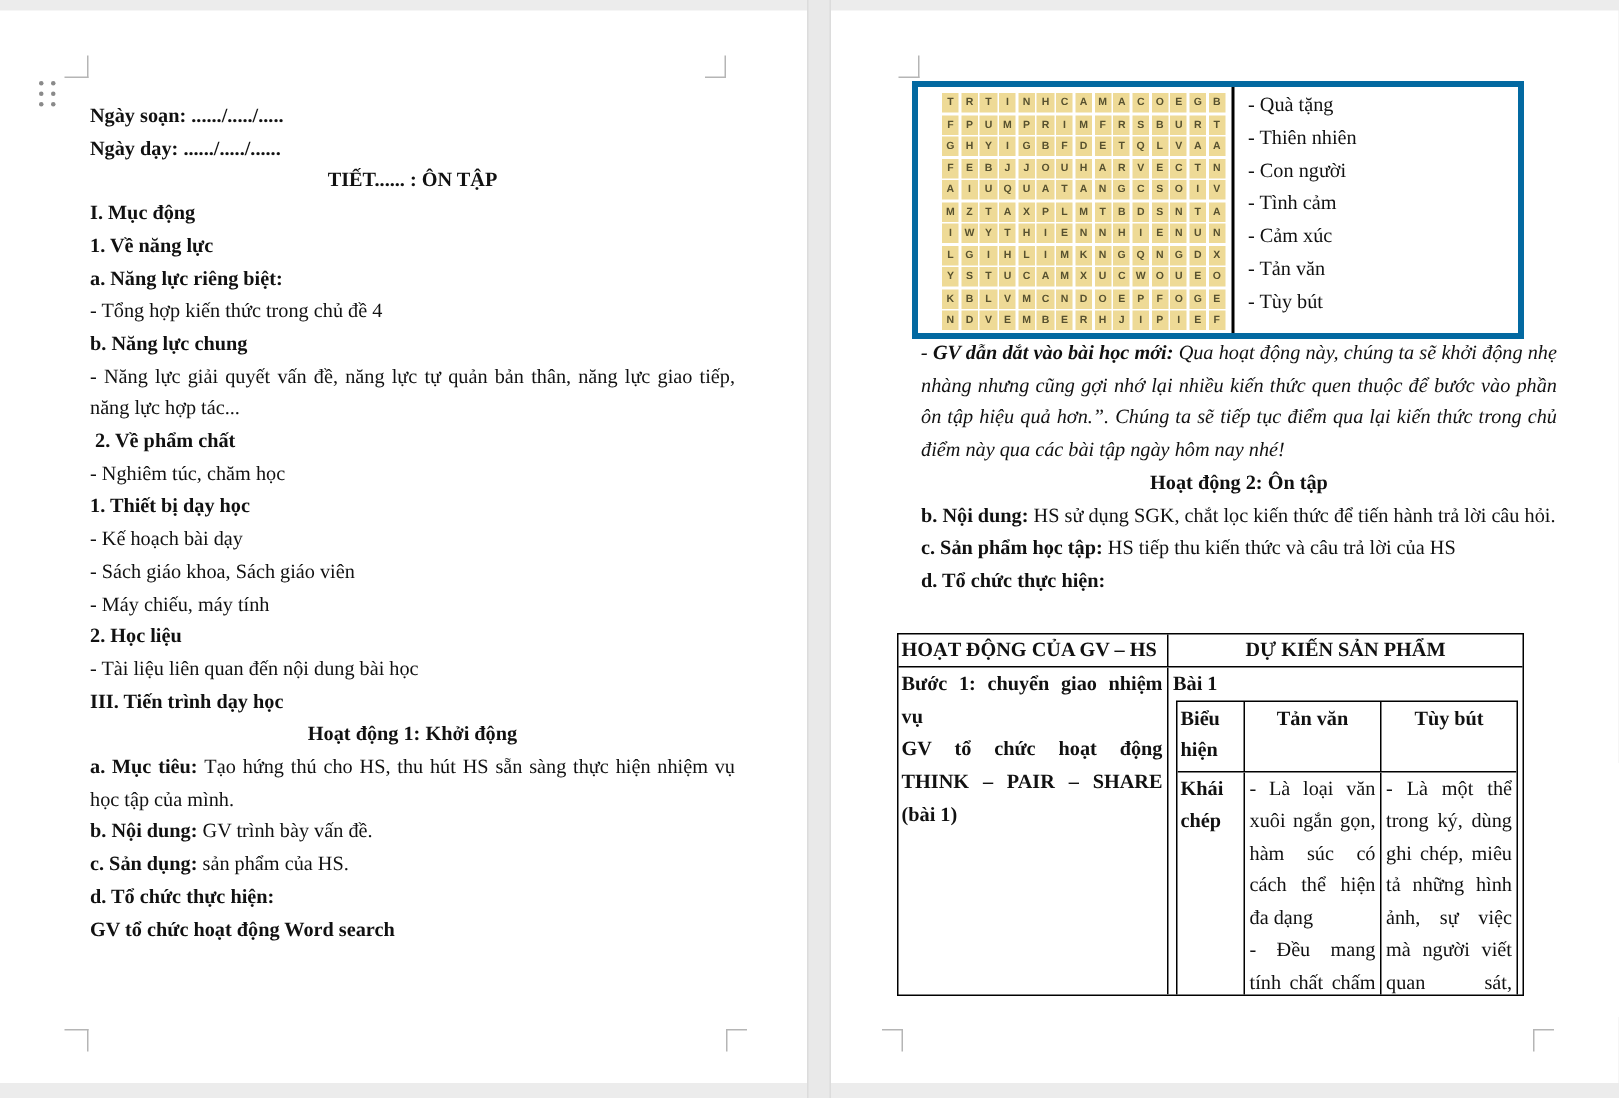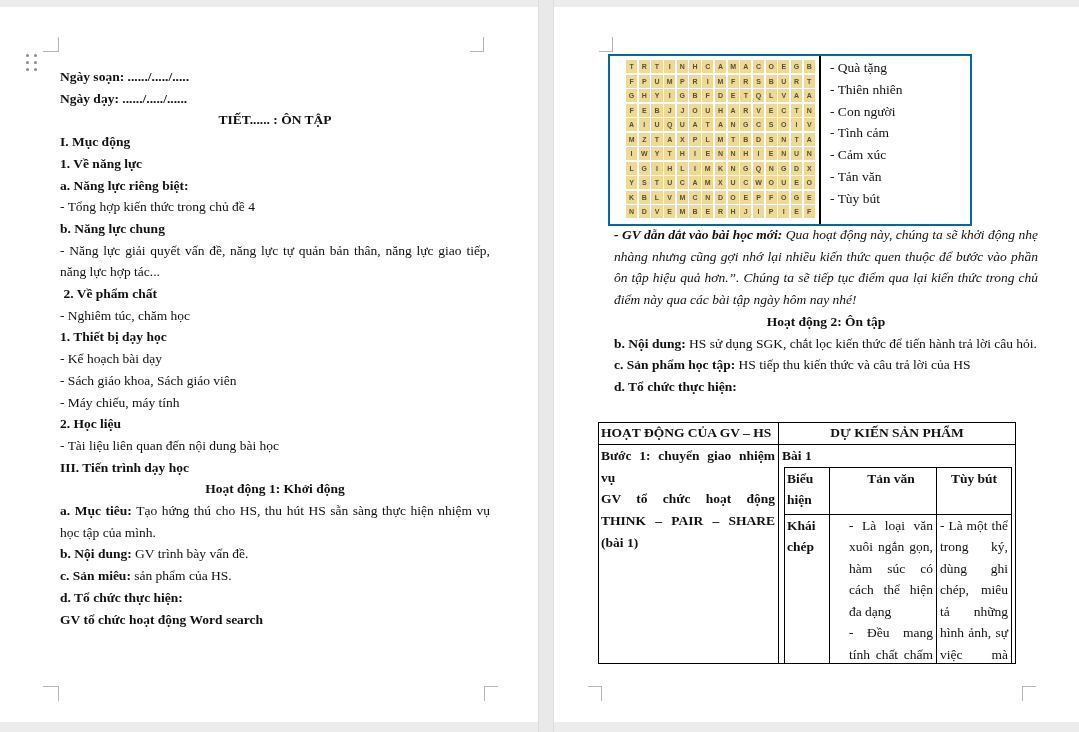--- a/index.html
+++ b/index.html
@@ -30,22 +30,22 @@
   .para{font-size:13.5px;line-height:21.7px;text-align:left;margin:0;}
   .para.center{text-align:center;}
   .para.justify{text-align:justify;}
   .para span.b{font-weight:bold;}
   .para span.i{font-style:italic;}
 
   #content-left{position:absolute;left:60px;top:43px;width:430px;margin-top:16px;}
   #content-right-intro{position:absolute;left:60px;top:217px;width:424px;}
 
   
-  #ws-table{position:absolute;left:54px;top:47px;width:364px;height:172px;
-    border:2px solid #0369a1;box-sizing:border-box;display:flex;}
+  #ws-table{position:absolute;left:54px;top:47px;width:408px;height:172px;
+    border:4px solid #0369a1;box-sizing:border-box;display:flex;}
   #ws-grid-cell{width:209px;box-sizing:border-box;padding:4px 0 0 16px;}
   #ws-words-cell{flex:1;border-left:2px solid #000;box-sizing:border-box;padding:1px 0 0 9px;}
   .ws-row{display:flex;gap:1.5px;margin-bottom:1.5px;}
   .ws-cell{width:11.2px;height:13px;text-align:center;
     font-family:"Liberation Sans","DejaVu Sans",sans-serif;
     font-size:7px;line-height:13px;font-weight:600;color:#57512f;}
   .word-line{font-size:13.5px;line-height:21.8px;}
 
   
   #act-table{position:absolute;left:44px;top:415px;width:418px;height:242px;
@@ -59,21 +59,21 @@
   #act-cell-right{flex:1;box-sizing:border-box;padding:0 0 0 3px;}
   #bai1-label{font-weight:bold;font-size:13.5px;line-height:21.7px;}
 
   
   #inner-table{margin-left:2px;width:228px;height:198px;border:1.5px solid #000;
     box-sizing:border-box;display:flex;flex-direction:column;overflow:hidden;}
   #inner-head{display:flex;height:47px;border-bottom:1.5px solid #000;box-sizing:border-box;}
   #inner-body{display:flex;flex:1;overflow:hidden;}
   .in-col-label{width:45px;box-sizing:border-box;border-right:1.5px solid #000;
     font-weight:bold;font-size:13.5px;line-height:21.5px;padding:0 2px;}
-  .in-col-tanvan{width:91px;box-sizing:border-box;border-right:1.5px solid #000;padding:0 3px;margin-left:16px;}
+  .in-col-tanvan{width:91px;box-sizing:border-box;border-right:1.5px solid #000;padding:0 3px;}
   .in-col-tuybut{flex:1;box-sizing:border-box;padding:0 3px;}
   .in-head-txt{font-weight:bold;font-size:13.5px;line-height:21.5px;text-align:center;}
   .in-cell .para{font-size:13.5px;line-height:21.5px;}
 </style>
 </head>
 <body>
 
 <div id="divider"></div>
 
 <div class="page" id="page-left">
@@ -98,21 +98,21 @@
       <div class="para"><span class="b">1. Thiết bị dạy học</span></div>
       <div class="para"><span>- Kế hoạch bài dạy</span></div>
       <div class="para"><span>- Sách giáo khoa, Sách giáo viên</span></div>
       <div class="para"><span>- Máy chiếu, máy tính</span></div>
       <div class="para"><span class="b">2. Học liệu</span></div>
       <div class="para"><span>- Tài liệu liên quan đến nội dung bài học</span></div>
       <div class="para"><span class="b">III. Tiến trình dạy học</span></div>
       <div class="para center"><span class="b">Hoạt động 1: Khởi động</span></div>
       <div class="para justify"><span class="b">a. Mục tiêu: </span><span>Tạo hứng thú cho HS, thu hút HS sẵn sàng thực hiện nhiệm vụ học tập của mình.</span></div>
       <div class="para"><span class="b">b. Nội dung: </span><span>GV trình bày vấn đề.</span></div>
-      <div class="para"><span class="b">c. Sản miêu: </span><span>sản phẩm của HS.</span></div>
+      <div class="para"><span class="b">c. Sản dụng: </span><span>sản phẩm của HS.</span></div>
       <div class="para"><span class="b">d. Tổ chức thực hiện:</span></div>
       <div class="para"><span class="b">GV tổ chức hoạt động Word search</span></div>
     </div>
 </div>
 
 <div class="drag-handle">
   <i></i>
     <i></i>
     <i></i>
     <i></i>

